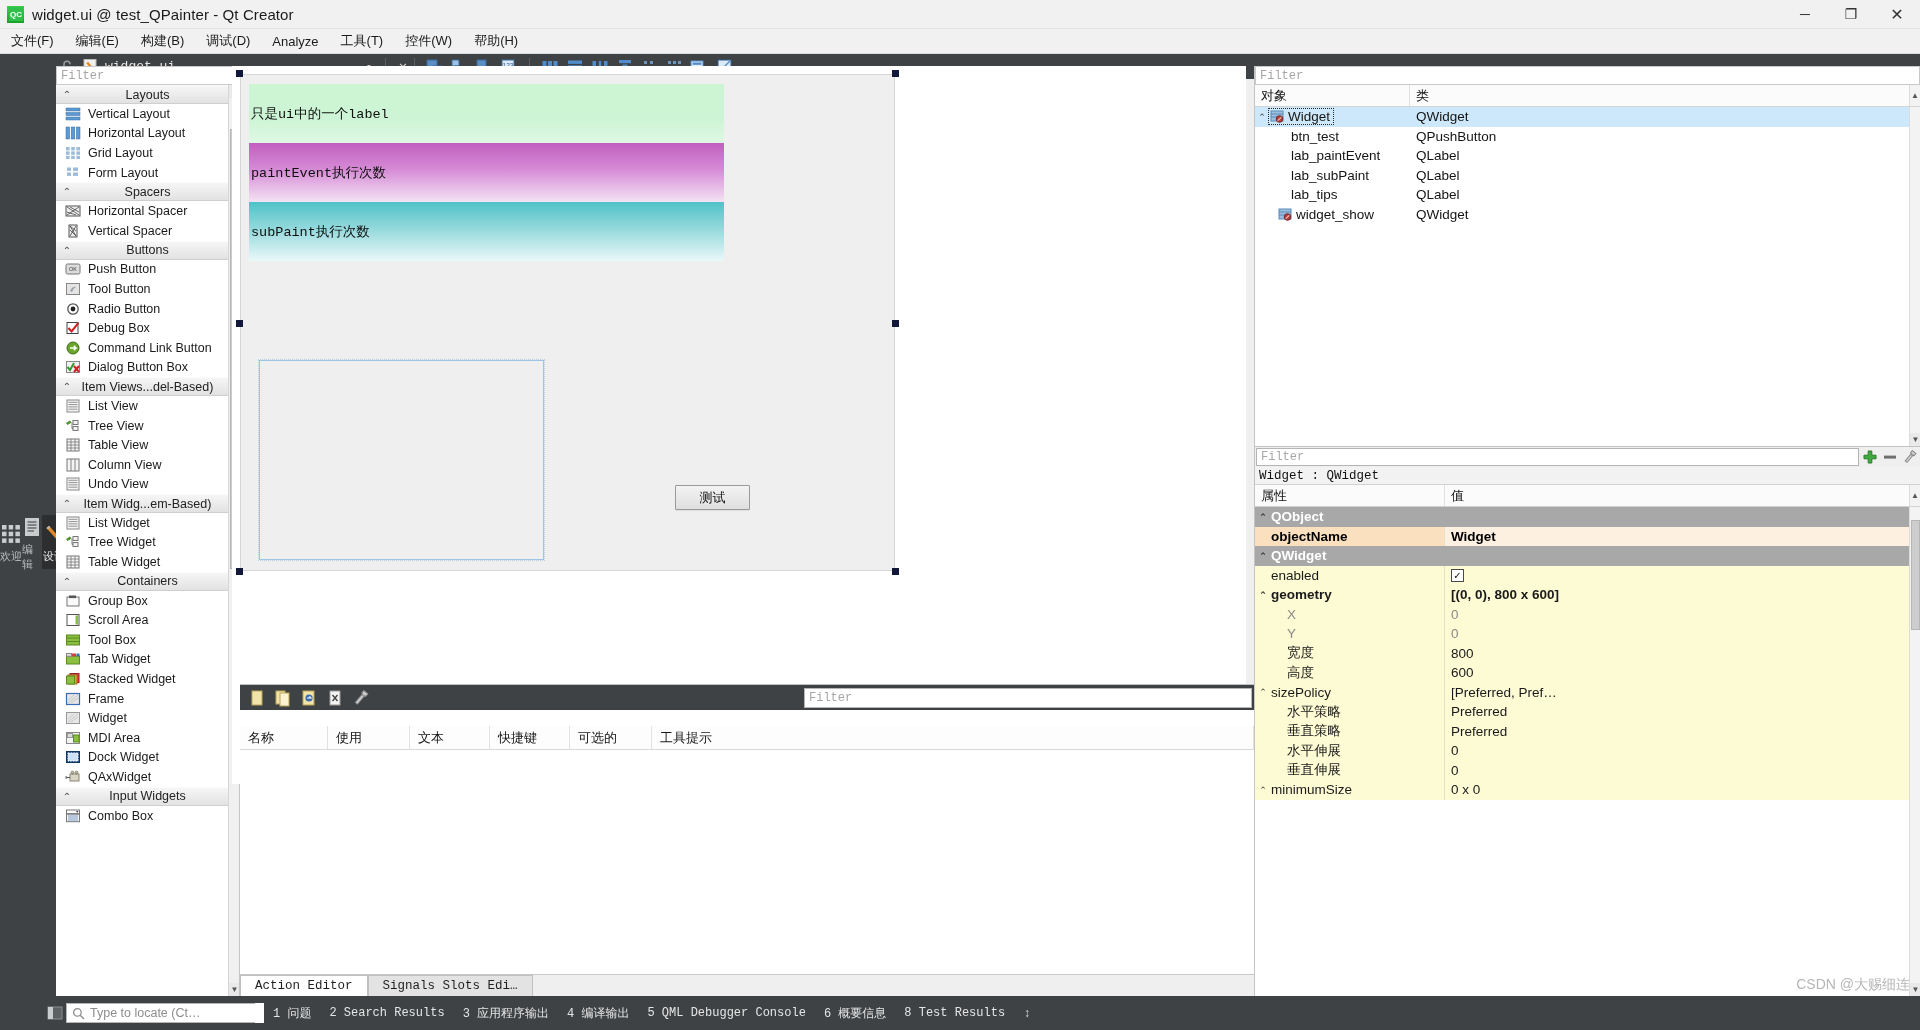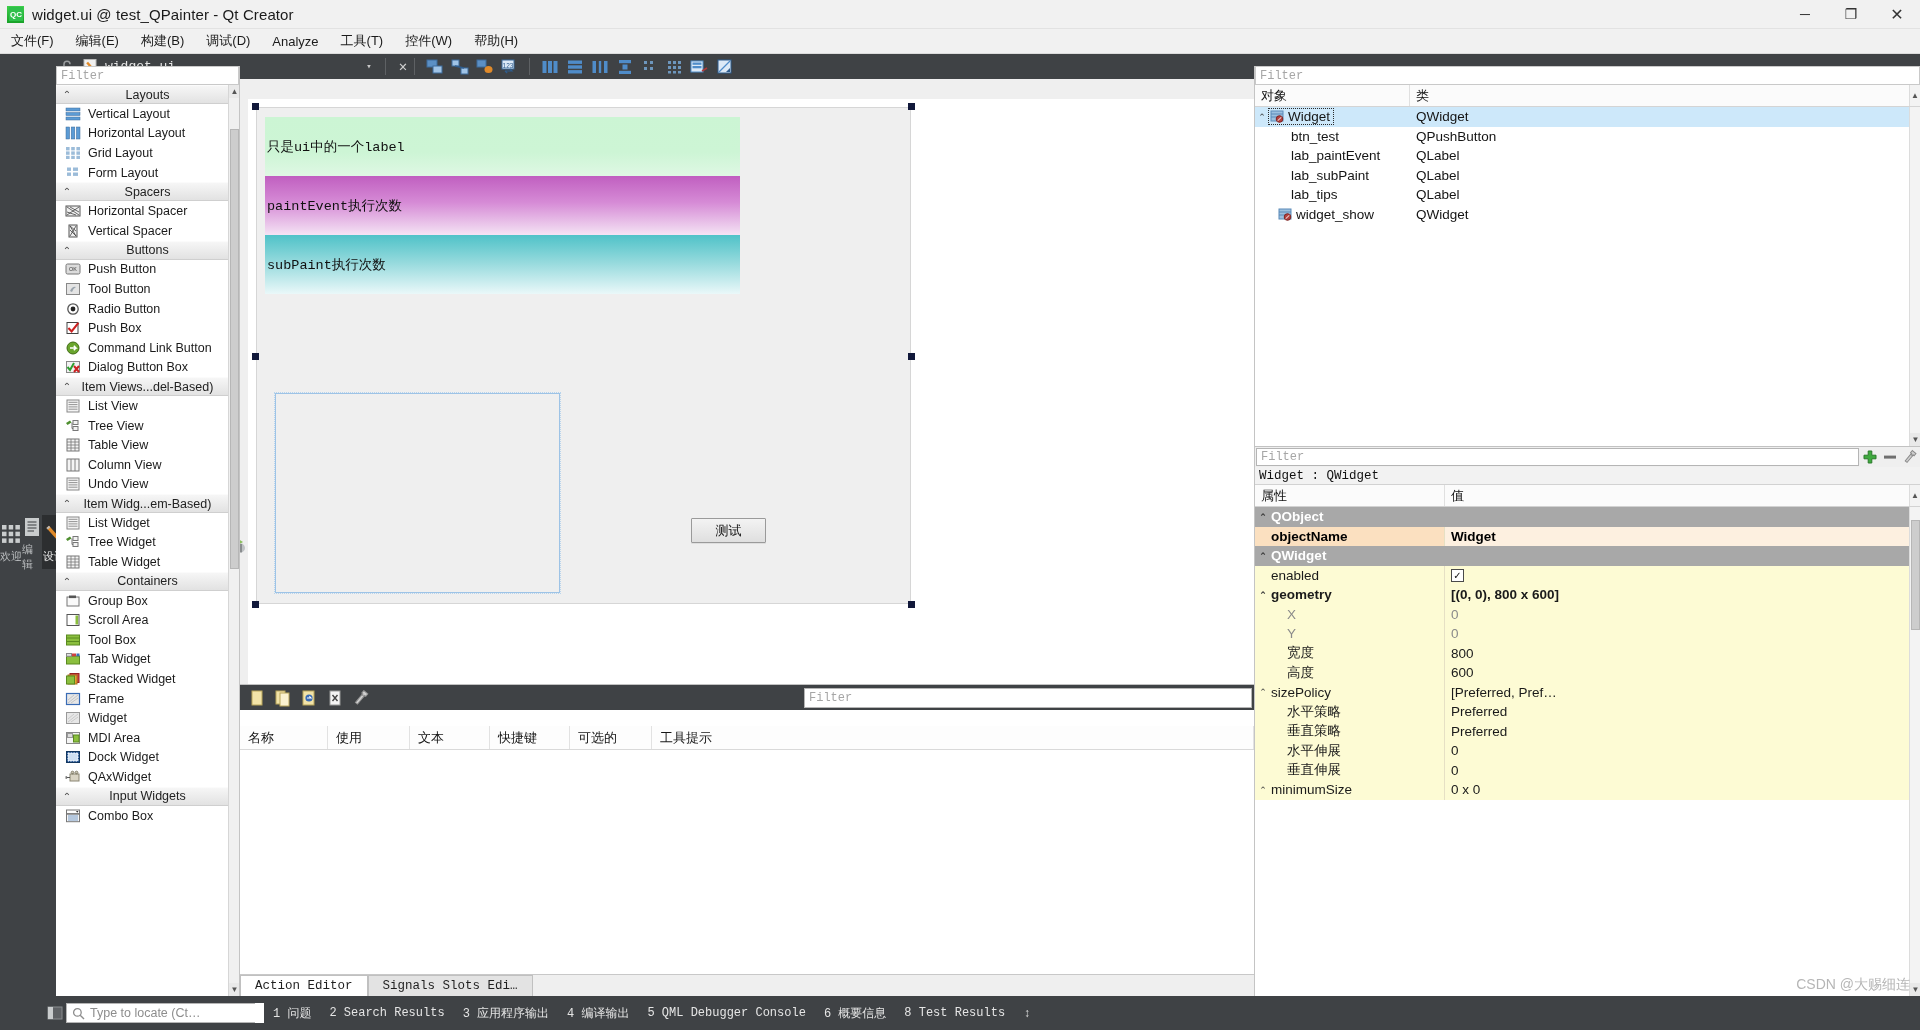--- a/index.html
+++ b/index.html
@@ -117,22 +117,22 @@
     display: flex; align-items: center; gap: 6px; padding-left: 4px;
     font-family: "Liberation Mono", monospace; font-size: 13px; color: #e6e6e6;
   }
   .tab-caret { margin-left: 185px; color: #c9c9c9; font-size: 9px; }
   .tab-x { margin-left: 14px; color: #cfcfcf; font-size: 14px; }
   .tb-sep { width: 1px; height: 17px; background: #5e6164; margin: 0 7px; }
   .tb-ico { width: 19px; height: 19px; margin: 0 3px; display: flex; align-items: center; justify-content: center; }
 
   
   .canvas-area {
-    position: absolute; left: 248px; top: 66px; width: 1014px; height: 718px;
-    background: #ffffff; overflow: hidden; margin-top: 33px;
+    position: absolute; left: 232px; top: 66px; width: 1014px; height: 718px;
+    background: #ffffff; overflow: hidden;
   }
   .form-outer { position: absolute; left: 8px; top: 8px; width: 655px; height: 497px; }
   .form-body {
     position: absolute; left: 0; top: 0; width: 655px; height: 497px;
     background: #efefef;
     background-image: radial-gradient(#b9b9b9 0.6px, transparent 0.7px);
     background-size: 10px 10px; background-position: 4px 4px;
     border: 1px solid #d6d6d6;
   }
   .grip {
@@ -711,21 +711,21 @@
         </span>
         <span>Radio Button</span>
       </div>
       <div class="wb-row">
         <span class="wb-ico">
           <svg width="16" height="14" viewBox="0 0 16 14">
               <rect x="2" y="1.5" width="11" height="11" fill="#fff" stroke="#444"></rect>
               <path d="M3.4 7 L6.6 10.4 L13.4 1.8" stroke="#cc2222" stroke-width="2.1" fill="none"></path>
             </svg>
         </span>
-        <span>Push Box</span>
+        <span>Debug Box</span>
       </div>
       <div class="wb-row">
         <span class="wb-ico">
           <svg width="16" height="14" viewBox="0 0 16 14">
               <circle cx="8" cy="7" r="6" fill="#6aa52e" stroke="#3f6b14"></circle>
               <path d="M5 7 h6 l-2.2 -2.3 M11 7 l-2.2 2.3" stroke="#fff" stroke-width="1.5" fill="none"></path>
             </svg>
         </span>
         <span>Command Link Button</span>
       </div>

